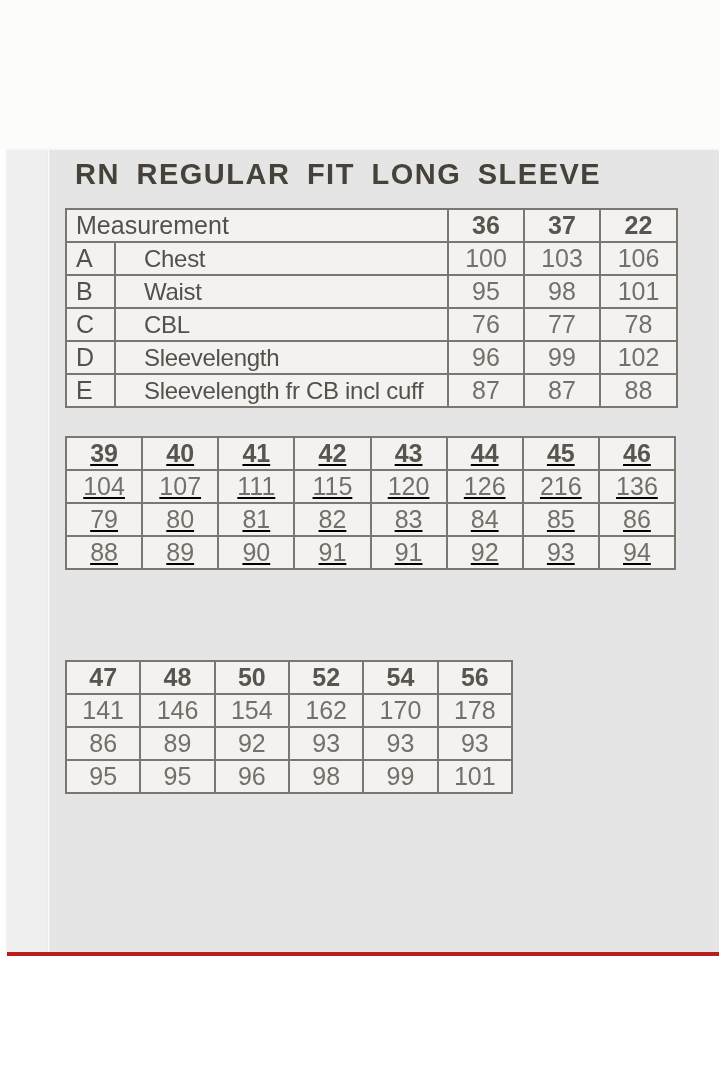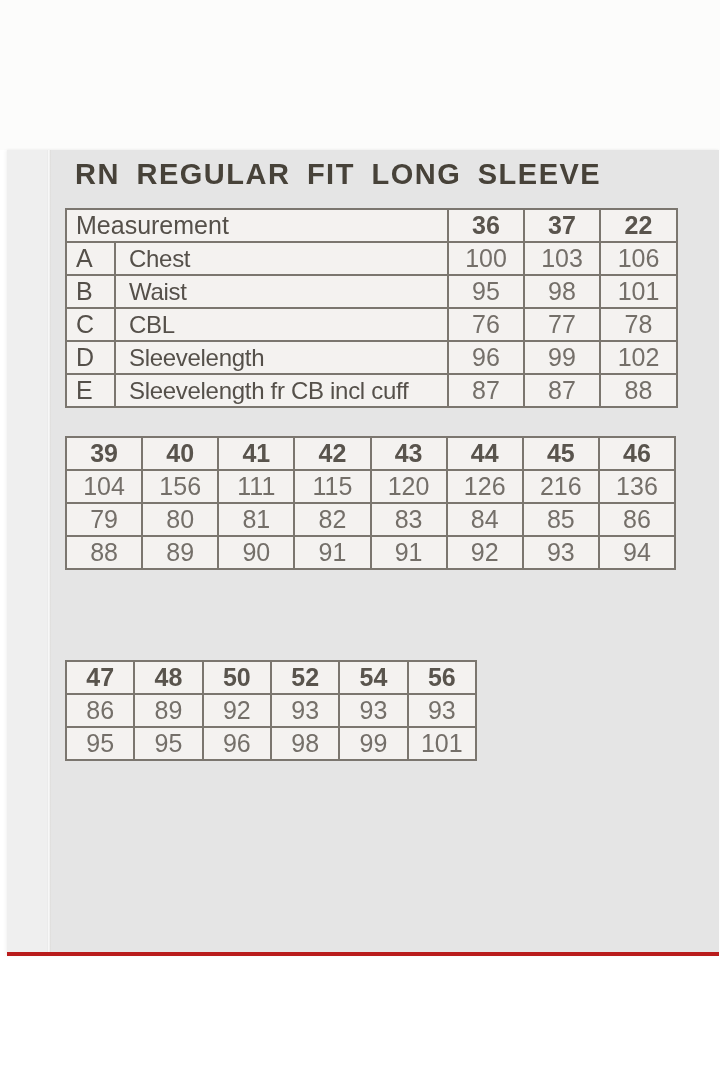--- a/index.html
+++ b/index.html
@@ -52,22 +52,22 @@
     word-spacing: 7px;
     color: #474239;
     white-space: nowrap;
   }
   table {
     position: absolute;
     border-collapse: collapse;
     table-layout: fixed;
   }
   #t1 { left: 58px; top: 58px;  width: 611px; }
-  #t2 { left: 58px; top: 286px; width: 611px; }
-  #t3 { left: 58px; top: 510px; width: 412px; }
+  #t2 { left: 58px; top: 286px; width: 611px; text-decoration: underline; }
+  #t3 { left: 58px; top: 510px; width: 448px; }
   td, th {
     border: 2px solid #7b766f;
     height: 31px;
     padding: 0;
     font-size: 25px;
     text-align: center;
     vertical-align: middle;
     color: #746f69;
     background: #f4f2f0;
     font-weight: normal;
@@ -84,21 +84,21 @@
     font-weight: normal;
     color: #55504a;
   }
   td.letter {
     text-align: left;
     padding-left: 9px;
     color: #55504a;
   }
   td.mname {
     text-align: left;
-    padding-left: 13px;
+    padding-left: 28px;
     color: #55504a;
     font-size: 24px;
     letter-spacing: -0.3px;
   }
 </style>
 </head>
 <body>
 
 <div class="photo">
   <div class="top-area"></div>
@@ -173,21 +173,21 @@
             <th class="size-h">42</th>
             <th class="size-h">43</th>
             <th class="size-h">44</th>
             <th class="size-h">45</th>
             <th class="size-h">46</th>
           </tr>
         </thead>
       <tbody>
           <tr>
             <td>104</td>
-            <td>156</td>
+            <td>107</td>
             <td>111</td>
             <td>115</td>
             <td>120</td>
             <td>126</td>
             <td>216</td>
             <td>136</td>
           </tr>
           <tr>
             <td>79</td>
             <td>80</td>
@@ -217,20 +217,28 @@
             <th class="size-h">47</th>
             <th class="size-h">48</th>
             <th class="size-h">50</th>
             <th class="size-h">52</th>
             <th class="size-h">54</th>
             <th class="size-h">56</th>
           </tr>
         </thead>
       <tbody>
           <tr>
+            <td>141</td>
+            <td>146</td>
+            <td>154</td>
+            <td>162</td>
+            <td>170</td>
+            <td>178</td>
+          </tr>
+          <tr>
             <td>86</td>
             <td>89</td>
             <td>92</td>
             <td>93</td>
             <td>93</td>
             <td>93</td>
           </tr>
           <tr>
             <td>95</td>
             <td>95</td>

